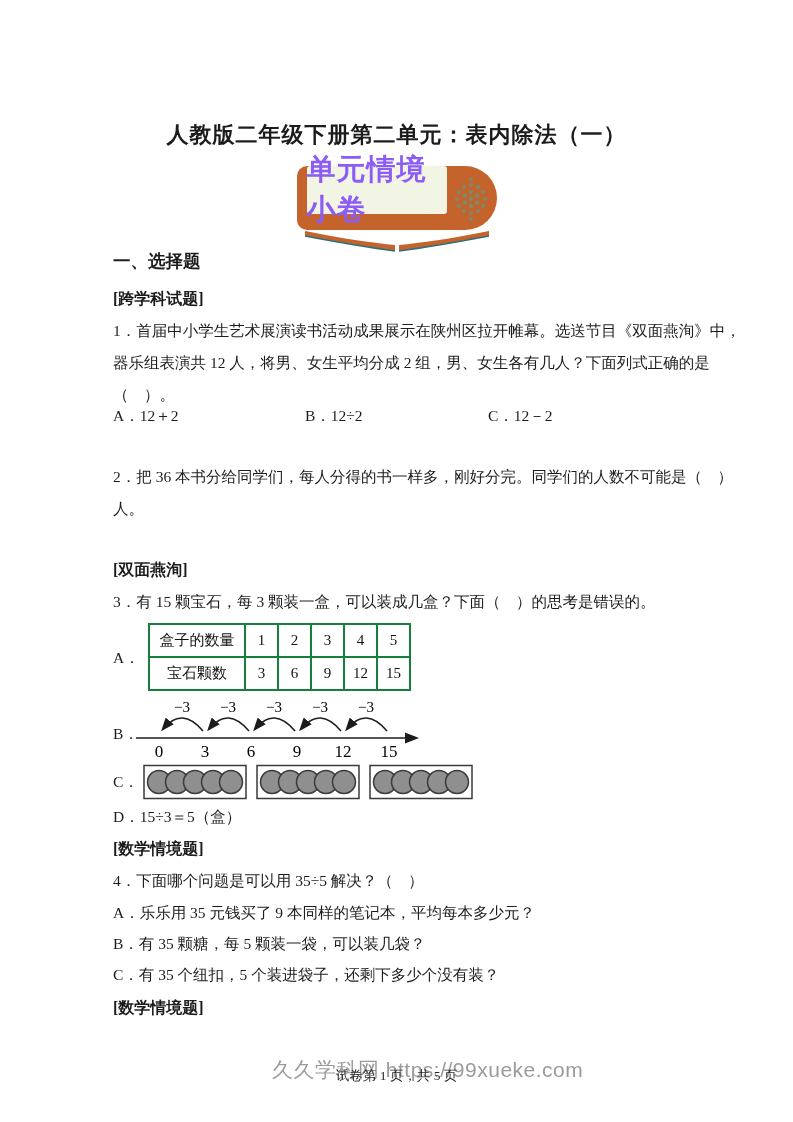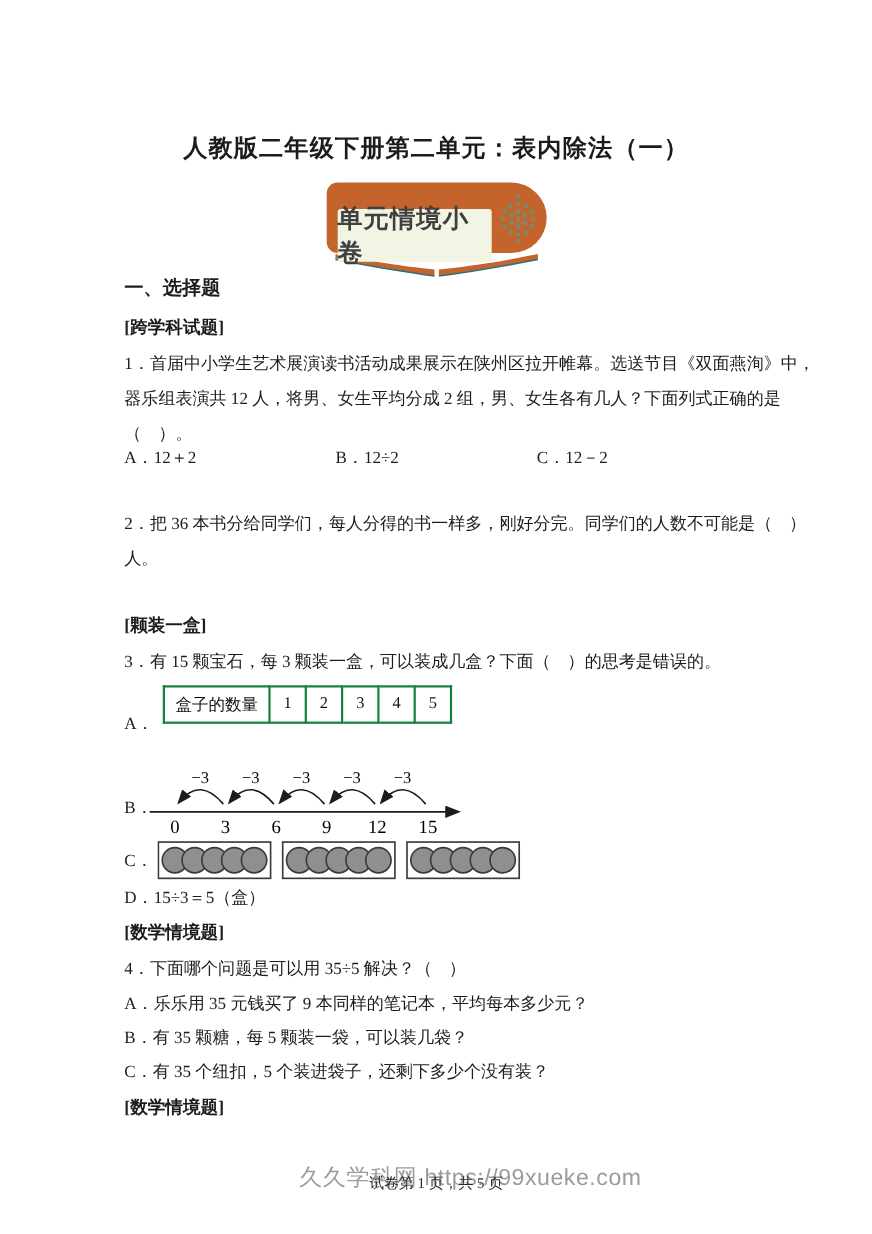--- a/index.html
+++ b/index.html
@@ -12,23 +12,23 @@
     position:absolute; top:120px; left:0; width:100%;
     text-align:center; font-size:22px; font-weight:bold; letter-spacing:1px;
   }
   
   .badge-wrap { position:absolute; top:166px; left:50%; transform:translateX(-50%); width:200px; }
   .badge-pill {
     position:relative; width:200px; height:64px; background:#c4632b;
     border-radius:10px 32px 32px 10px;
   }
   .badge-inner {
-    position:absolute; left:10px; top:24px; width:140px; height:48px;
+    position:absolute; left:10px; top:0; width:140px; height:48px;
     background:#f2f4e4; border-radius:3px; display:flex; align-items:center; justify-content:center;
-    font-size:23px; font-weight:600; color:#404040; letter-spacing:1px;
+    font-size:29px; font-weight:600; color:#8b5cf6; letter-spacing:1px;
   }
   .badge-flower { position:absolute; right:6px; top:10px; }
   .badge-ribbon { display:block; margin:0 auto; }
   
   .line { position:absolute; left:113px; width:575px; font-size:15.5px; line-height:21px; white-space:nowrap; }
   .tag  { font-weight:bold; font-size:16px; }
   .sec  { font-weight:bold; font-size:17.5px; }
   .opt-row { position:absolute; left:113px; width:575px; height:22px; font-size:15.5px; }
   .opt-row .opt-a { position:absolute; left:0; }
   .opt-row .opt-b { position:absolute; left:192px; }
@@ -105,33 +105,41 @@
   <div class="line" style="top:384px">（　）。</div>
   <div class="opt-row" style="top:406px">
     <span class="opt-a">A．12＋2</span>
     <span class="opt-b">B．12÷2</span>
     <span class="opt-c">C．12－2</span>
   </div>
 
   <div class="line" style="top:466px">2．把 36 本书分给同学们，每人分得的书一样多，刚好分完。同学们的人数不可能是（　）</div>
   <div class="line" style="top:498px">人。</div>
 
-  <div class="line tag" style="top:559px">[颗装一盒]</div>
+  <div class="line tag" style="top:559px">[双面燕洵]</div>
   <div class="line" style="top:591px">3．有 15 颗宝石，每 3 颗装一盒，可以装成几盒？下面（　）的思考是错误的。</div>
 
   <span class="abs-label" style="left:113px; top:648px">A．</span>
   <table class="q3-table">
     <tbody>
         <tr>
       <td class="hd">盒子的数量</td>
       <td class="vl">1</td>
       <td class="vl">2</td>
       <td class="vl">3</td>
       <td class="vl">4</td>
       <td class="vl">5</td>
+    </tr>
+    <tr>
+      <td class="hd">宝石颗数</td>
+      <td class="vl">3</td>
+      <td class="vl">6</td>
+      <td class="vl">9</td>
+      <td class="vl">12</td>
+      <td class="vl">15</td>
     </tr>
   </tbody>
     </table>
 
   <span class="abs-label" style="left:113px; top:724px">B．</span>
   <svg style="position:absolute; left:134px; top:700px" width="300" height="60" viewBox="0 0 300 60">
     <defs>
       <marker id="arr" markerWidth="9" markerHeight="7" refX="7" refY="3.5" orient="auto">
         <path d="M0,0 L9,3.5 L0,7 Z" fill="#1c1c1c"></path>
       </marker>

